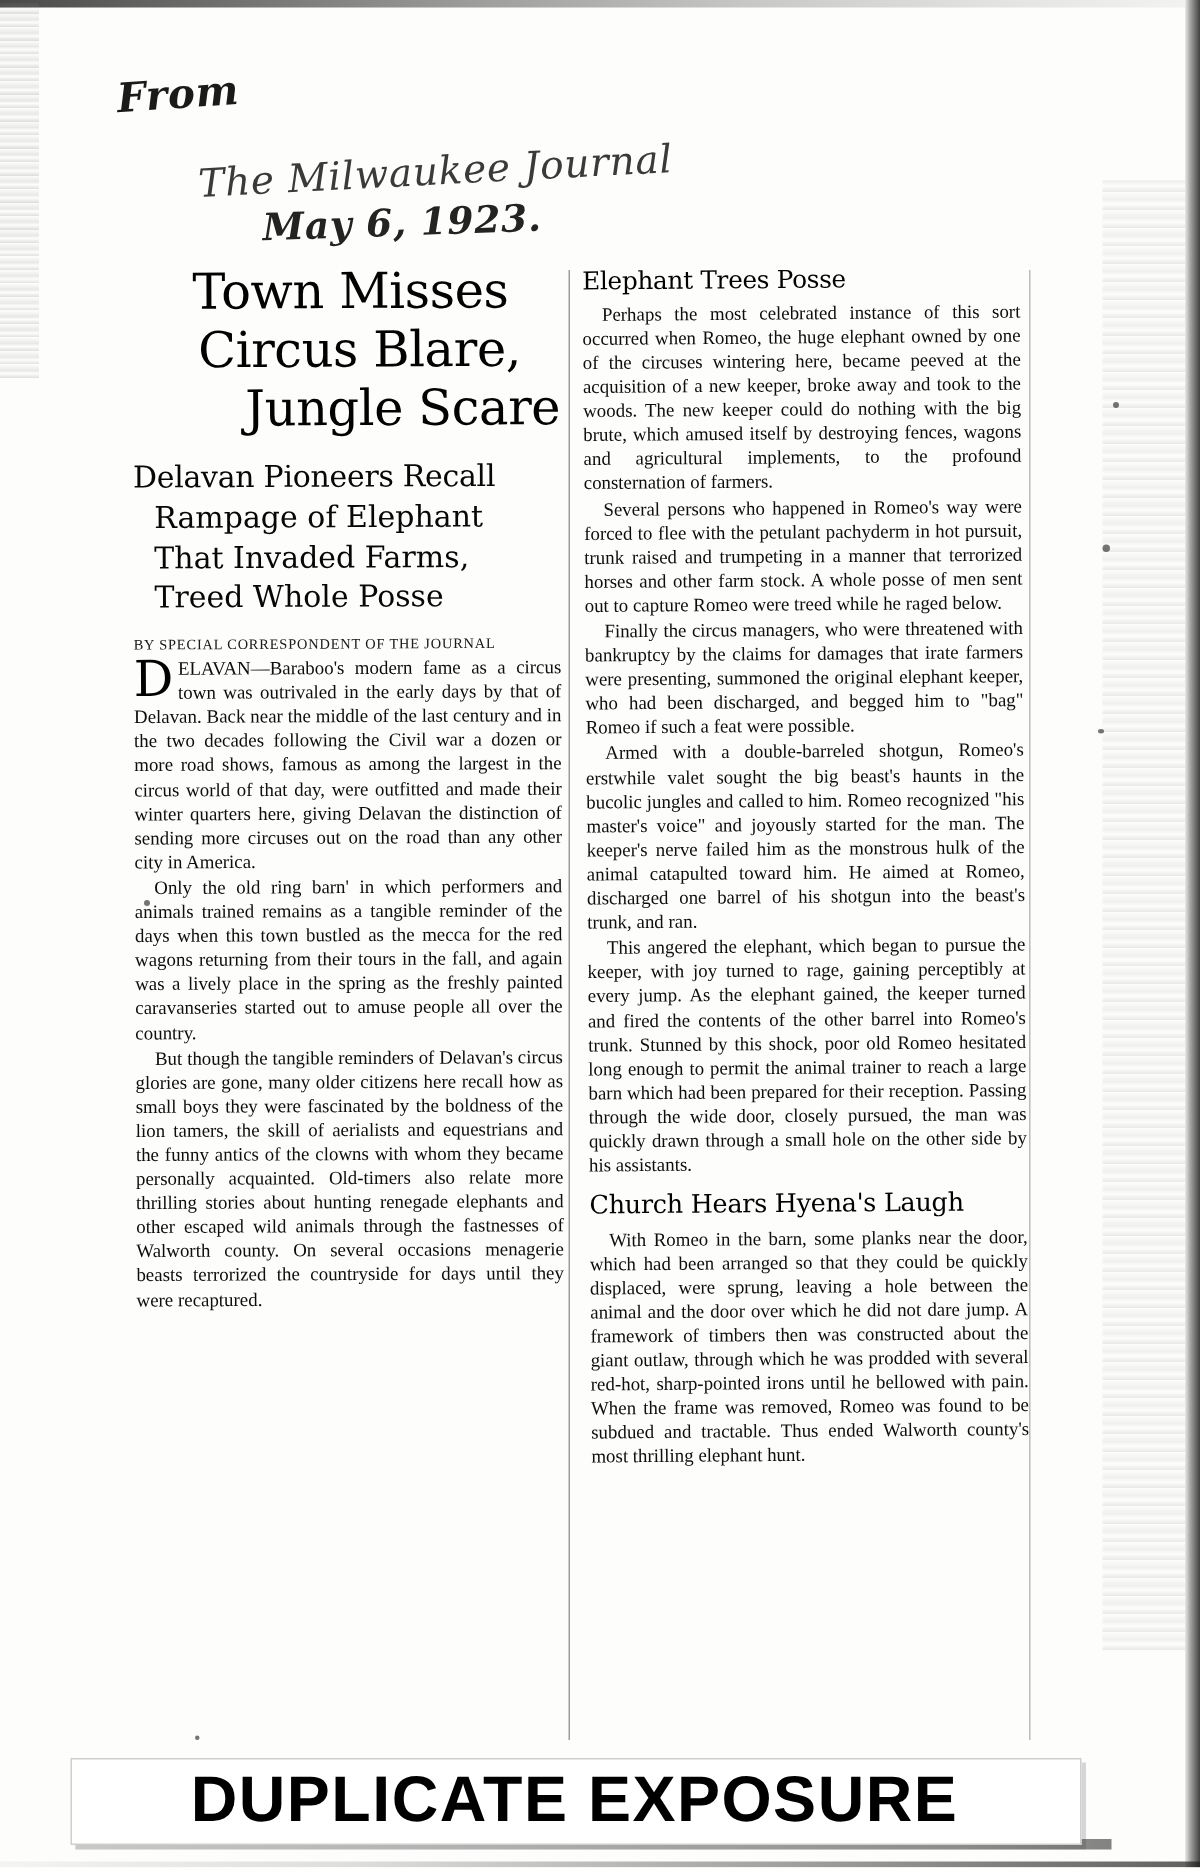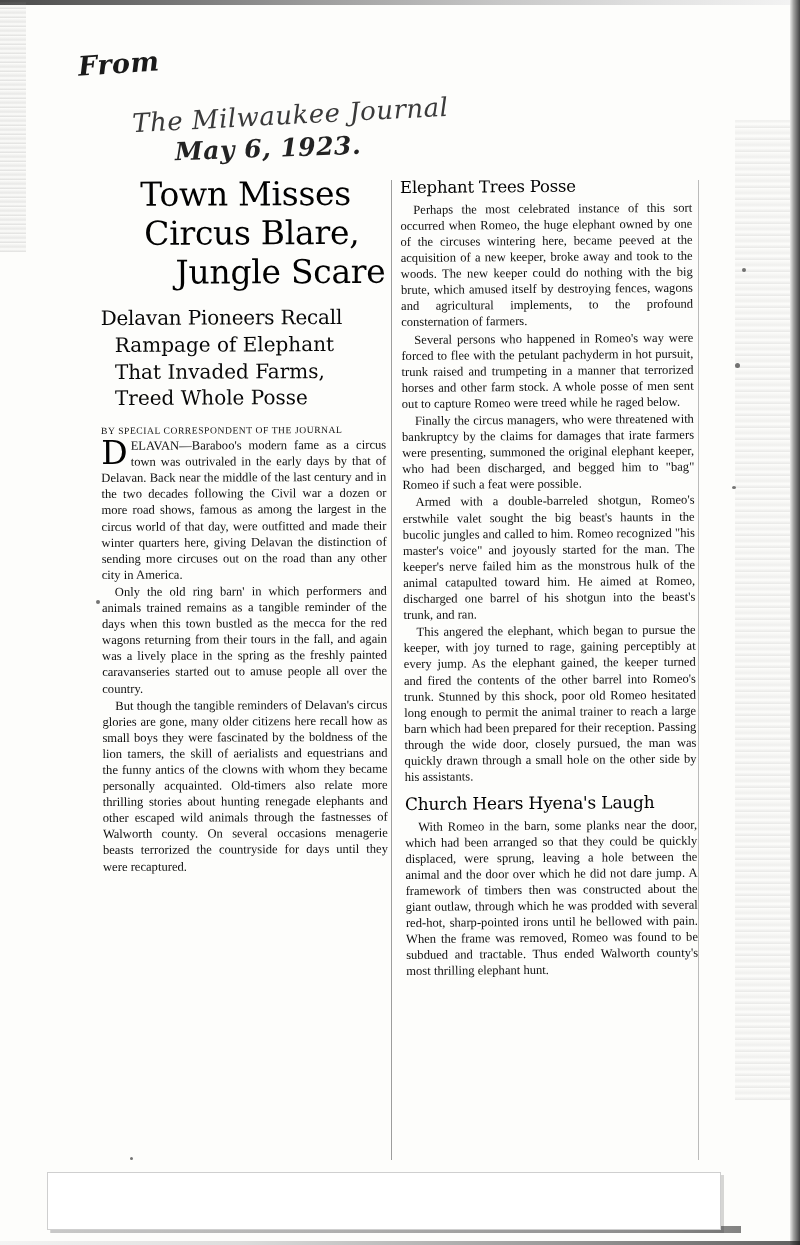--- a/index.html
+++ b/index.html
@@ -20,21 +20,21 @@
     background:linear-gradient(90deg,#f0f0f0 0%,#cfcfcf 30%,#6e6e6e 70%,#1d1d1d 100%);opacity:.7;}
 
   
   .hand{position:absolute;font-family:"DejaVu Serif",serif;font-style:italic;color:#1a1a1a;
     letter-spacing:.5px;white-space:nowrap;}
   #hw-from{left:78px;top:48px;font-size:27px;transform:rotate(-4deg);font-weight:600;}
   #hw-paper{left:132px;top:100px;font-size:26px;transform:rotate(-3deg);color:#3a3a3a;}
   #hw-date{left:175px;top:134px;font-size:25px;transform:rotate(-2deg);color:#232323;font-weight:600;}
 
   
-  #clip{position:absolute;left:100px;top:178px;width:610px;height:1000px;}
+  #clip{position:absolute;left:88px;top:178px;width:610px;height:1000px;}
 
   .col-rule{position:absolute;left:291px;top:2px;width:1px;height:980px;background:#7b7b7b;opacity:.75;}
   .col-rule-right{position:absolute;left:598px;top:2px;width:1px;height:980px;background:#8a8a8a;opacity:.6;}
 
   
   #left-col{position:absolute;left:0;top:0;width:285px;}
   .hl{font-family:"DejaVu Serif",serif;color:#111;line-height:1.06;}
   .hl-main{font-size:33px;letter-spacing:-.3px;font-weight:400;}
   .hl-main .l1{display:block;text-align:center;padding-left:6px;}
   .hl-main .l2{display:block;text-align:center;padding-left:18px;margin-top:4px;}
@@ -150,15 +150,16 @@
 
   <div class="speck" style="left:96px;top:600px;width:4px;height:4px;"></div>
   <div class="speck" style="left:742px;top:268px;width:4px;height:4px;"></div>
   <div class="speck" style="left:735px;top:363px;width:5px;height:5px;"></div>
   <div class="speck" style="left:732px;top:486px;width:4px;height:3px;"></div>
   <div class="speck" style="left:130px;top:1157px;width:3px;height:3px;"></div>
 
   <div id="stamp-wrap">
     <div id="stamp-shadow"></div>
     <div id="stamp-box"></div>
+    <div id="stamp-text">DUPLICATE EXPOSURE</div>
   </div>
 
 </div>
 
 </body></html>

